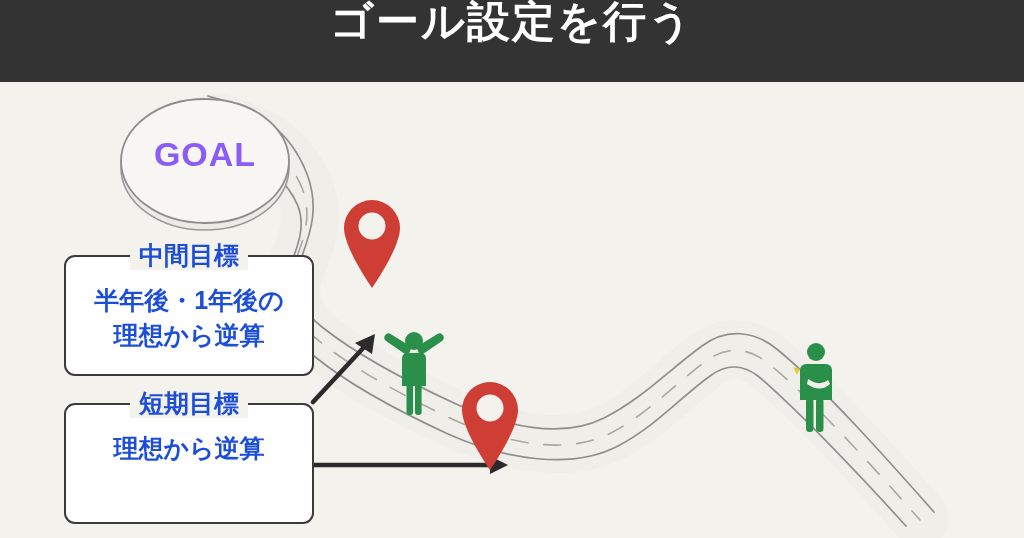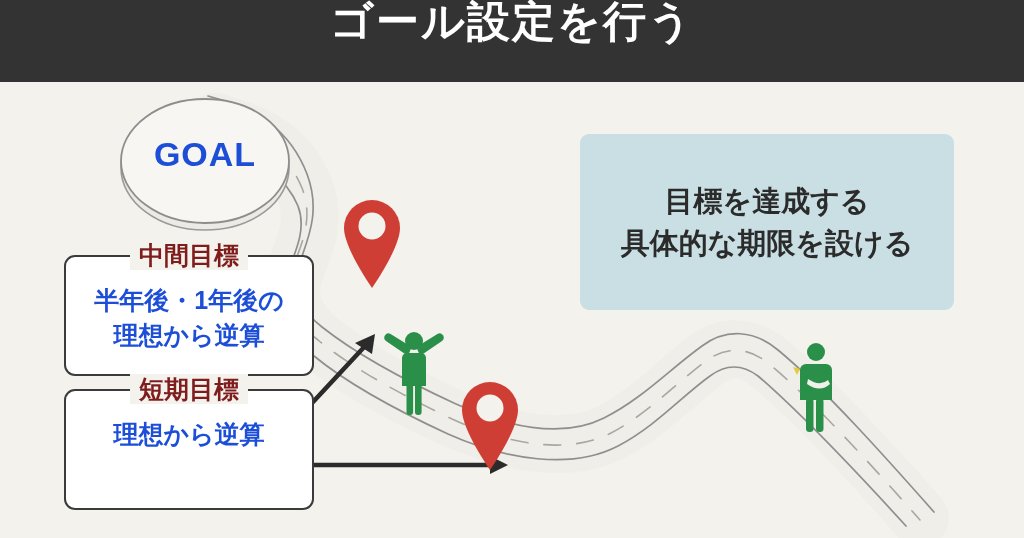--- a/index.html
+++ b/index.html
@@ -51,49 +51,49 @@
 
   
   .goal-label {
     position: absolute;
     left: 120px;
     top: 137px;
     width: 170px;
     text-align: center;
     font-size: 34px;
     font-weight: bold;
-    color: #1d4ed8;
+    color: #8b5cf6;
     letter-spacing: 1px;
     line-height: 1;
     pointer-events: none;
   }
 
   
   .callout {
     position: absolute;
     box-sizing: border-box;
     left: 64px;
     width: 250px;
     background: #ffffff;
     border: 2px solid #3b3b3b;
     border-radius: 11px;
   }
   #callout-1 { top: 255px; height: 121px; }
-  #callout-2 { top: 389px; height: 121px; }
+  #callout-2 { top: 403px; height: 121px; }
 
   .callout-title {
     position: absolute;
     left: 50%;
     top: -17px;
     transform: translateX(-50%);
     background: #f4f2ed;
     padding: 0 9px;
     font-size: 25px;
     font-weight: bold;
-    color: #7f1d1d;
+    color: #1d4ed8;
     white-space: nowrap;
     line-height: 1.2;
   }
   .callout-body {
     position: absolute;
     left: 0;
     right: 0;
     top: 26px;
     text-align: center;
     font-size: 25px;
@@ -253,20 +253,14 @@
     </div>
   </div>
 
   <div class="callout" id="callout-2">
     <div class="callout-title">短期目標</div>
     <div class="callout-body">
       <div>理想から逆算</div>
     </div>
   </div>
 
-  <div class="info-panel">
-    <div class="info-panel-text">
-      <div>目標を達成する</div>
-      <div>具体的な期限を設ける</div>
-    </div>
-  </div>
 
 </div>
 
 </body></html>

